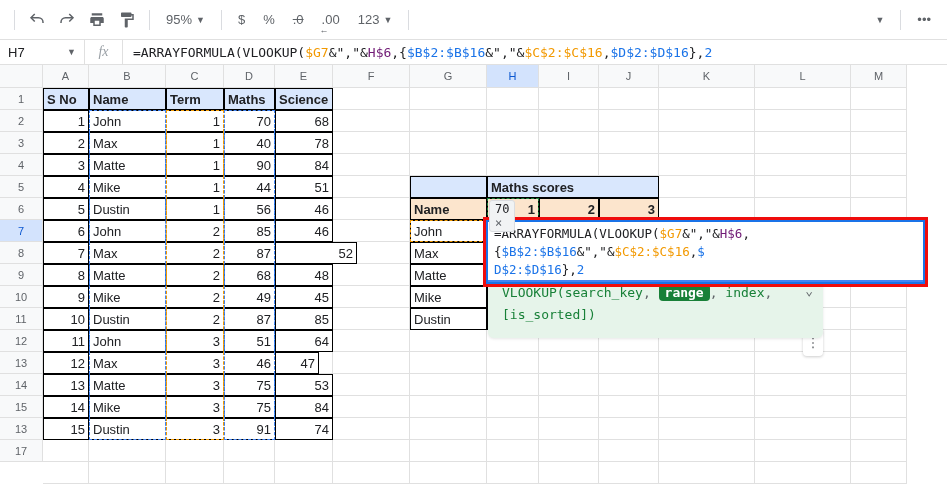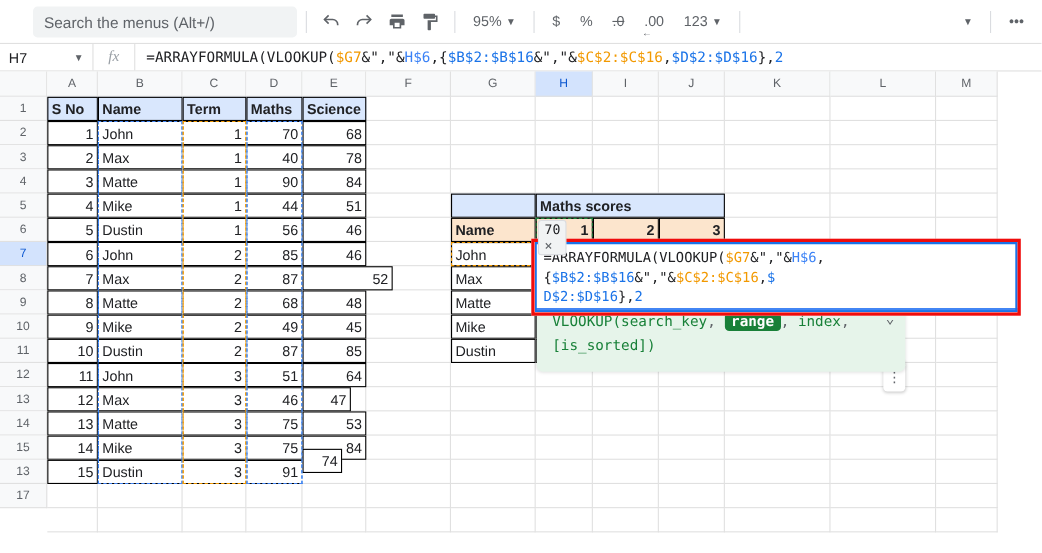--- a/index.html
+++ b/index.html
@@ -13,21 +13,21 @@
     .tb-text { padding: 0 8px; color: #5f6368; font-size: 13px; cursor: pointer; display: flex; align-items: center; height: 28px; }
     .tb-caret { font-size: 9px; margin-left: 4px; color: #5f6368; }
     
     
     .formula-bar { height: 25px; display: flex; align-items: center; border-bottom: 1px solid #e0e0e0; }
     .cell-ref { width: 85px; padding: 0 8px; font-size: 13px; color: #202124; display: flex; align-items: center; justify-content: space-between; border-right: 1px solid #e0e0e0; height: 100%; }
     .fx-label { width: 38px; text-align: center; color: #9aa0a6; font-style: italic; font-family: 'Times New Roman', serif; font-size: 14px; border-right: 1px solid #e0e0e0; height: 100%; display: flex; align-items: center; justify-content: center; }
     .formula-content { padding: 0 10px; font-family: 'Consolas', monospace; font-size: 13px; white-space: nowrap; }
     .fc-black { color: #202124; }
     .fc-orange { color: #f29900; }
-    .fc-green { color: #3b82f6; }
+    .fc-green { color: #701a75; }
     .fc-blue { color: #1a73e8; }
     
     
     .grid-area { position: absolute; top: 65px; left: 0; right: 0; bottom: 0; }
     .col-headers { display: flex; height: 23px; position: absolute; top: 0; left: 0; }
     .corner { width: 43px; height: 23px; background: #f8f9fa; border-right: 1px solid #e0e0e0; border-bottom: 1px solid #e0e0e0; }
     .col-header { height: 23px; background: #f8f9fa; border-right: 1px solid #e0e0e0; border-bottom: 1px solid #e0e0e0; display: flex; align-items: center; justify-content: center; color: #5f6368; font-size: 11px; }
     .col-header.active { background: #d3e3fd; color: #0b57d0; }
     .row-headers { position: absolute; top: 23px; left: 0; width: 43px; }
     .row-header { width: 43px; height: 22px; background: #f8f9fa; border-right: 1px solid #e0e0e0; border-bottom: 1px solid #e0e0e0; display: flex; align-items: center; justify-content: center; color: #5f6368; font-size: 11px; }
@@ -66,23 +66,20 @@
     .dash-cell-green { position: absolute; border: 1px dashed #188038; pointer-events: none; z-index: 5; }
     .dash-cell-range-orange { position: absolute; border: 1px dashed #f29900; pointer-events: none; z-index: 5; }
     .dash-cell-range-blue { position: absolute; border: 1px dashed #4285f4; pointer-events: none; z-index: 5; }
     
     .dark-dot { position:absolute; width:16px; height:16px; background:#5f6368; border-radius:50%; z-index:36; }
   </style>
 </head>
 <body>
 
 <div class="toolbar">
-  <div class="search-box">
-      <span>Search the menus (Alt+/)</span>
-    </div>
   <div class="tb-sep"></div>
   <div class="tb-icon">
       <svg width="18" height="18" viewBox="0 0 24 24" fill="none" stroke="#5f6368" stroke-width="2">
         <path d="M9 14L4 9l5-5"></path>
         <path d="M4 9h10a6 6 0 016 6v1"></path>
       </svg>
     </div>
   <div class="tb-icon">
       <svg width="18" height="18" viewBox="0 0 24 24" fill="none" stroke="#5f6368" stroke-width="2">
         <path d="M15 14l5-5-5-5"></path>
@@ -479,21 +476,21 @@
       <div class="cell d num" style="left: 232px; top: 286px; width: 58px;">53</div>
       <div class="cell d num" style="left: 0px; top: 308px; width: 46px;">14</div>
       <div class="cell d dash-blue-col" style="left: 46px; top: 308px; width: 77px;">Mike</div>
       <div class="cell d num dash-orange-col" style="left: 123px; top: 308px; width: 58px;">3</div>
       <div class="cell d num dash-blue-col" style="left: 181px; top: 308px; width: 51px;">75</div>
       <div class="cell d num" style="left: 232px; top: 308px; width: 58px;">84</div>
       <div class="cell d num" style="left: 0px; top: 330px; width: 46px;">15</div>
       <div class="cell d dash-blue-col" style="left: 46px; top: 330px; width: 77px;">Dustin</div>
       <div class="cell d num dash-orange-col" style="left: 123px; top: 330px; width: 58px;">3</div>
       <div class="cell d num dash-blue-col" style="left: 181px; top: 330px; width: 51px;">91</div>
-      <div class="cell d num" style="left: 232px; top: 320px; width: 36px;">74</div>
+      <div class="cell d num" style="left: 232px; top: 330px; width: 58px;">74</div>
       <div class="cell lt-header1" style="left: 444px; top: 88px; width: 172px;">Maths scores</div>
       <div class="cell lt-header1" style="left: 367px; top: 88px; width: 77px;"></div>
       <div class="cell lt-header2" style="left: 367px; top: 110px; width: 77px;">Name</div>
       <div class="cell lt-header2 num" style="left: 444px; top: 110px; width: 52px;">1</div>
       <div class="cell lt-header2 num" style="left: 496px; top: 110px; width: 60px;">2</div>
       <div class="cell lt-header2 num" style="left: 556px; top: 110px; width: 60px;">3</div>
       <div class="cell lt-cell" style="left: 367px; top: 132px; width: 77px;">John</div>
       <div class="cell lt-cell" style="left: 367px; top: 154px; width: 77px;">Max</div>
       <div class="cell lt-cell" style="left: 367px; top: 176px; width: 77px;">Matte</div>
       <div class="cell lt-cell" style="left: 367px; top: 198px; width: 77px;">Mike</div>

